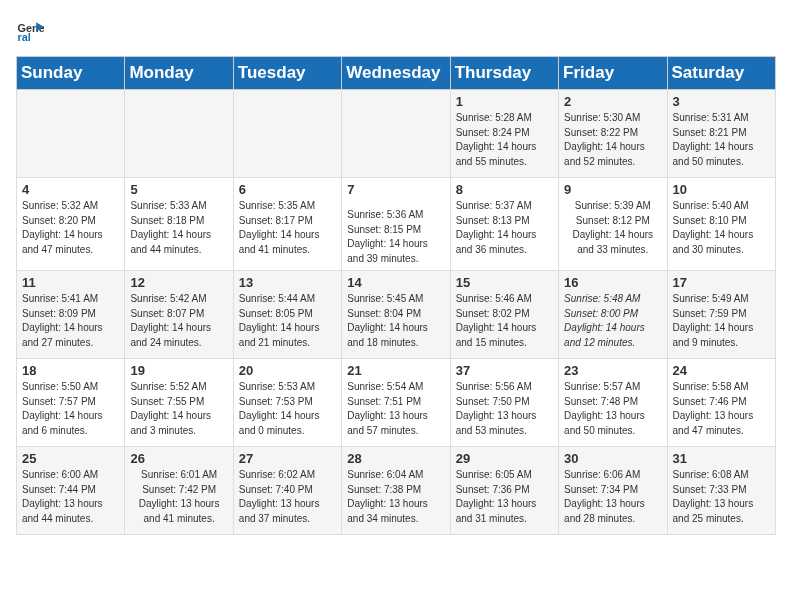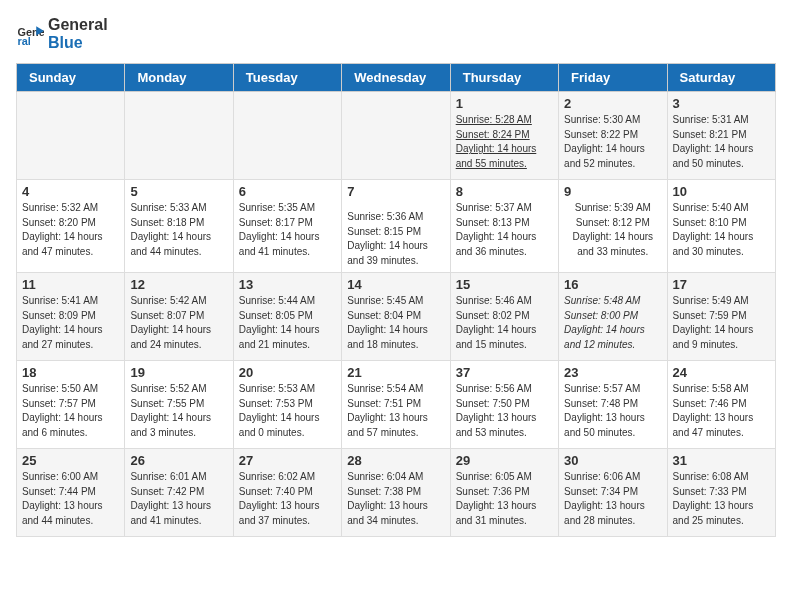--- a/index.html
+++ b/index.html
@@ -38,23 +38,23 @@
       color: #555;
     }
     table {
       width: 100%;
       border-collapse: collapse;
       table-layout: fixed;
     }
     thead tr th {
       background-color: #1a6eb5;
       color: #fff;
-      font-size: 13px;
+      font-size: 17px;
       font-weight: bold;
-      padding: 6px 12px;
+      padding: 6px 4px;
       text-align: left;
       border: 1px solid #ccc;
     }
     tbody tr td {
       vertical-align: top;
       border: 1px solid #ddd;
       padding: 4px 5px;
       font-size: 10.5px;
       color: #333;
       height: 88px;
@@ -85,24 +85,20 @@
 </head>
 <body>
 
 <div class="header">
   <div class="logo">
     <svg class="logo-icon" viewBox="0 0 36 36">
       <text x="2" y="20" font-size="14" font-weight="bold" fill="#333">Gene</text>
       <text x="2" y="32" font-size="14" font-weight="bold" fill="#1a6eb5">ral</text>
       <polygon points="26,8 36,14 26,20" fill="#1a6eb5"></polygon>
     </svg>
-    <div>
-      <div style="font-size:16px;font-weight:bold;color:#333;line-height:1.1;">General</div>
-      <div style="font-size:16px;font-weight:bold;color:#1a6eb5;line-height:1.1;">Blue</div>
-    </div>
   </div>
   <div class="title-block">
   </div>
 </div>
 
 <table>
   <thead>
     <tr>
     <th>Sunday</th>
         <th>Monday</th>
@@ -114,21 +110,21 @@
       </tr>
   </thead>
   <tbody id="calendar-body">
   <tr>
         <td class="empty-cell"></td>
         <td class="empty-cell"></td>
         <td class="empty-cell"></td>
         <td class="empty-cell"></td>
         <td>
           <span class="day-number">1</span>
-          <div class="day-info" style="white-space: pre-line; text-decoration: underline;">Sunrise: 5:28 AM
+          <div class="day-info" style="white-space: pre-line;">Sunrise: 5:28 AM
 Sunset: 8:24 PM
 Daylight: 14 hours
 and 55 minutes.</div>
         </td>
         <td>
           <span class="day-number">2</span>
           <div class="day-info" style="white-space: pre-line;">Sunrise: 5:30 AM
 Sunset: 8:22 PM
 Daylight: 14 hours
 and 52 minutes.</div>
@@ -297,21 +293,21 @@
       <tr>
         <td>
           <span class="day-number">25</span>
           <div class="day-info" style="white-space: pre-line;">Sunrise: 6:00 AM
 Sunset: 7:44 PM
 Daylight: 13 hours
 and 44 minutes.</div>
         </td>
         <td>
           <span class="day-number">26</span>
-          <div class="day-info" style="white-space: pre-line;">Sunrise: 6:01 AM
+          <div class="day-info" style="white-space: pre-line; text-align: center;">Sunrise: 6:01 AM
 Sunset: 7:42 PM
 Daylight: 13 hours
 and 41 minutes.</div>
         </td>
         <td>
           <span class="day-number">27</span>
           <div class="day-info" style="white-space: pre-line;">Sunrise: 6:02 AM
 Sunset: 7:40 PM
 Daylight: 13 hours
 and 37 minutes.</div>

